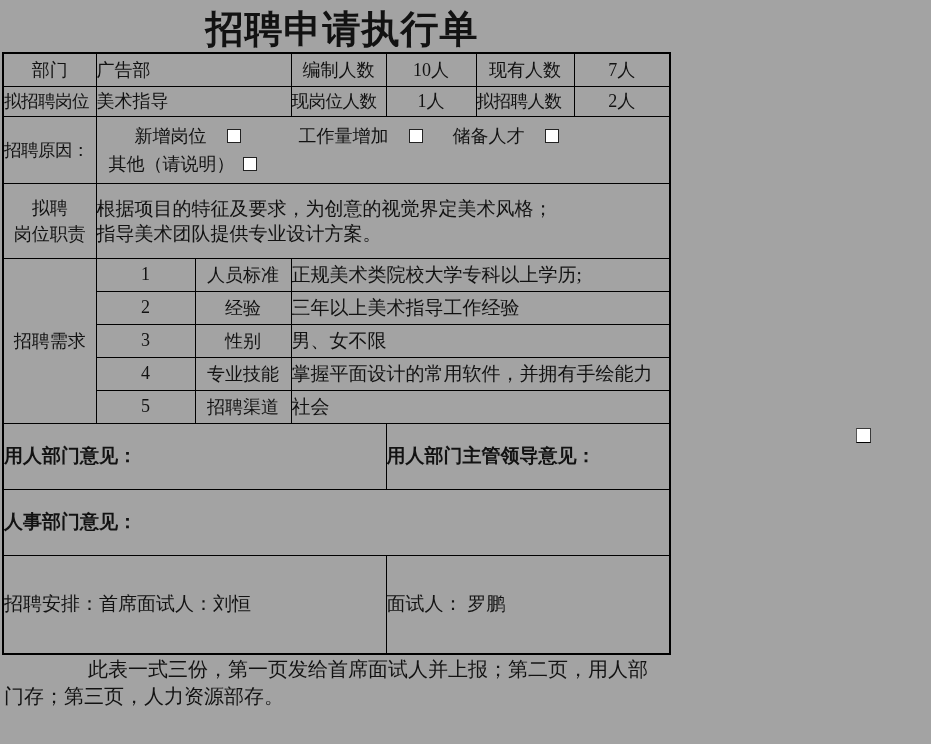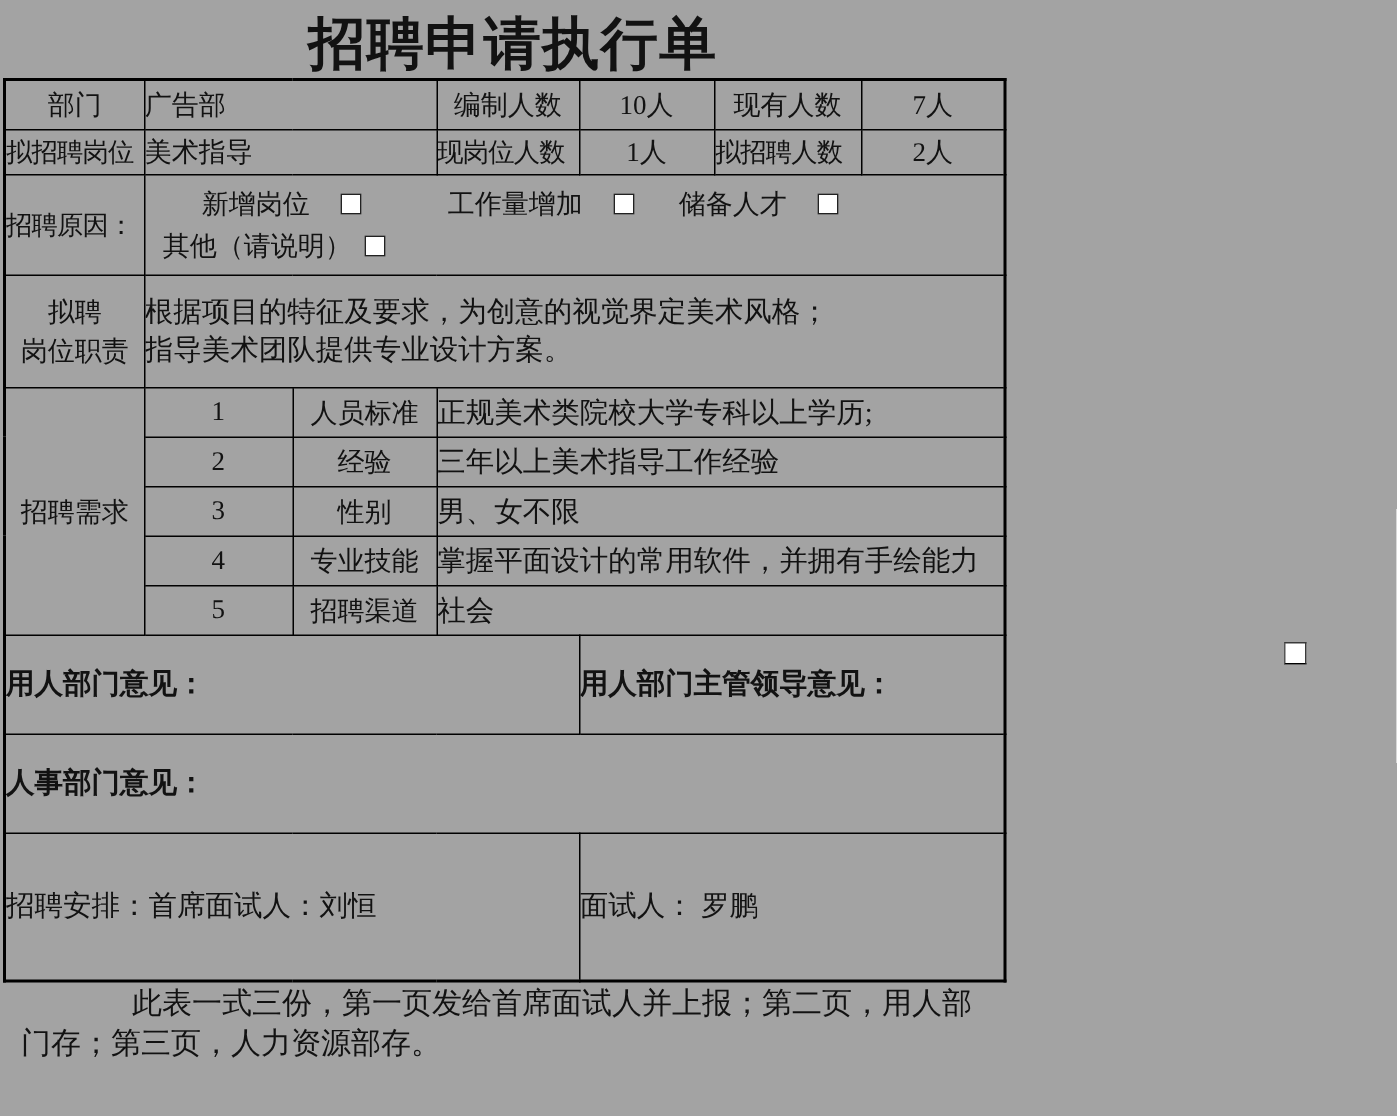--- a/index.html
+++ b/index.html
@@ -59,21 +59,21 @@
   td.arrange {
     vertical-align: top; text-align: left;
     font-size: 19px; padding: 5px 0 0 5px; white-space: nowrap;
   }
 
   .footer {
     position: absolute; top: 656px; left: 0; width: 690px;
     font-size: 20px; line-height: 27px;
   }
   .footer .l1 { padding-left: 88px; }
-  .footer .l2 { padding-left: 14px; }
+  .footer .l2 { padding-left: 4px; }
 
   .floating-cb {
     position: absolute; left: 856px; top: 428px;
     width: 15px; height: 15px; border: 1px solid #3a3a3a;
     border-bottom-color: #000; border-left-color: #555; background: #fff;
   }
 </style>
 </head>
 <body>
 

